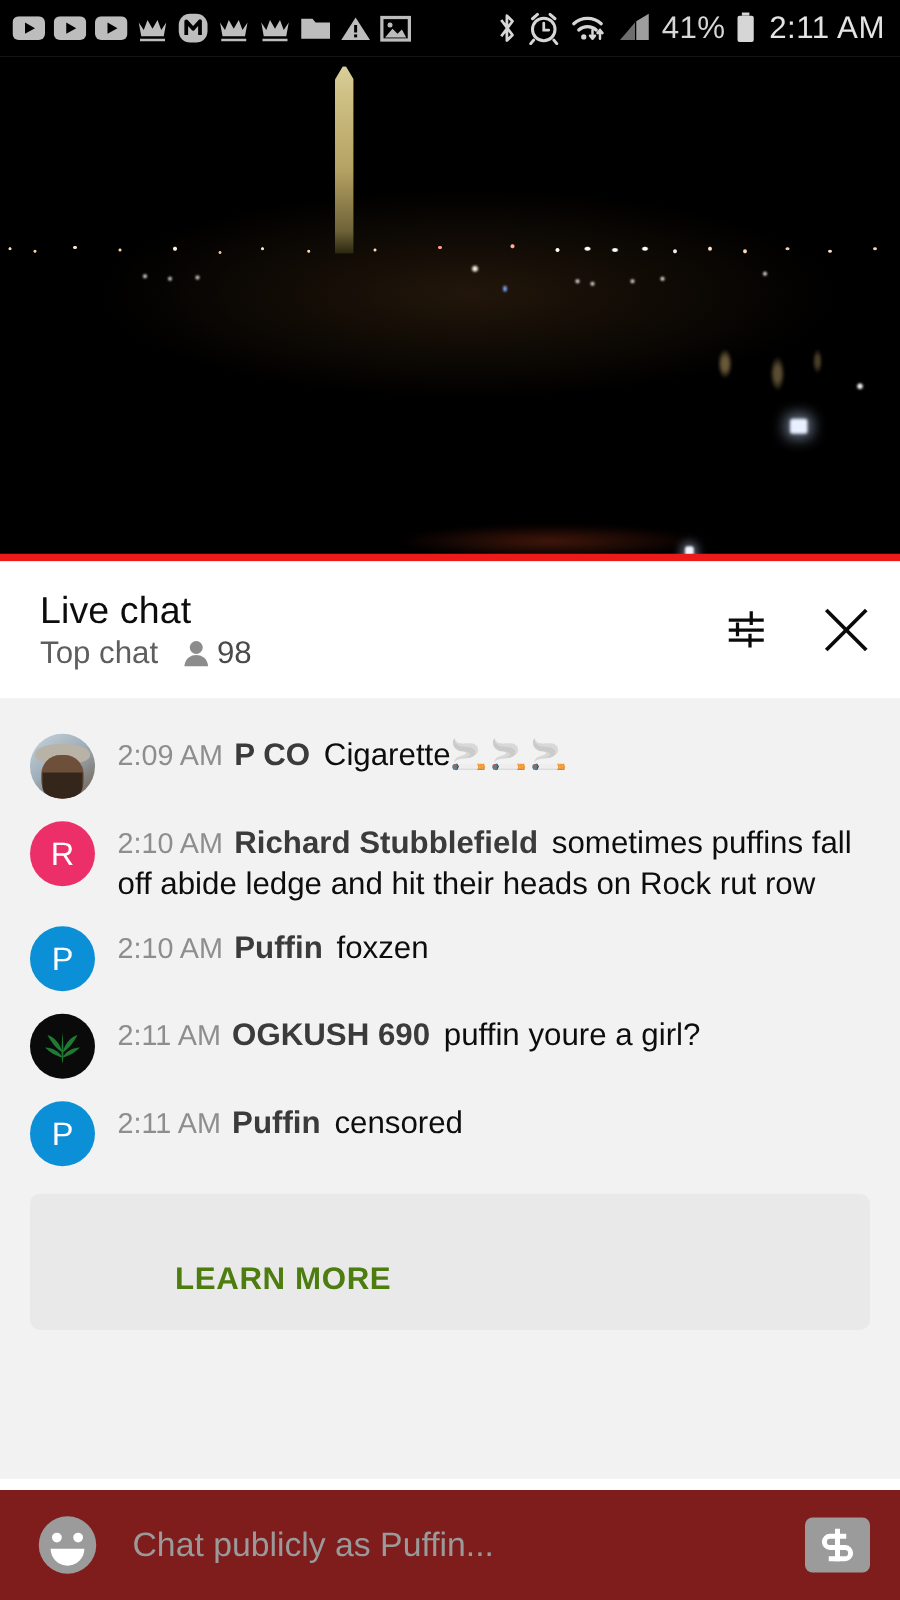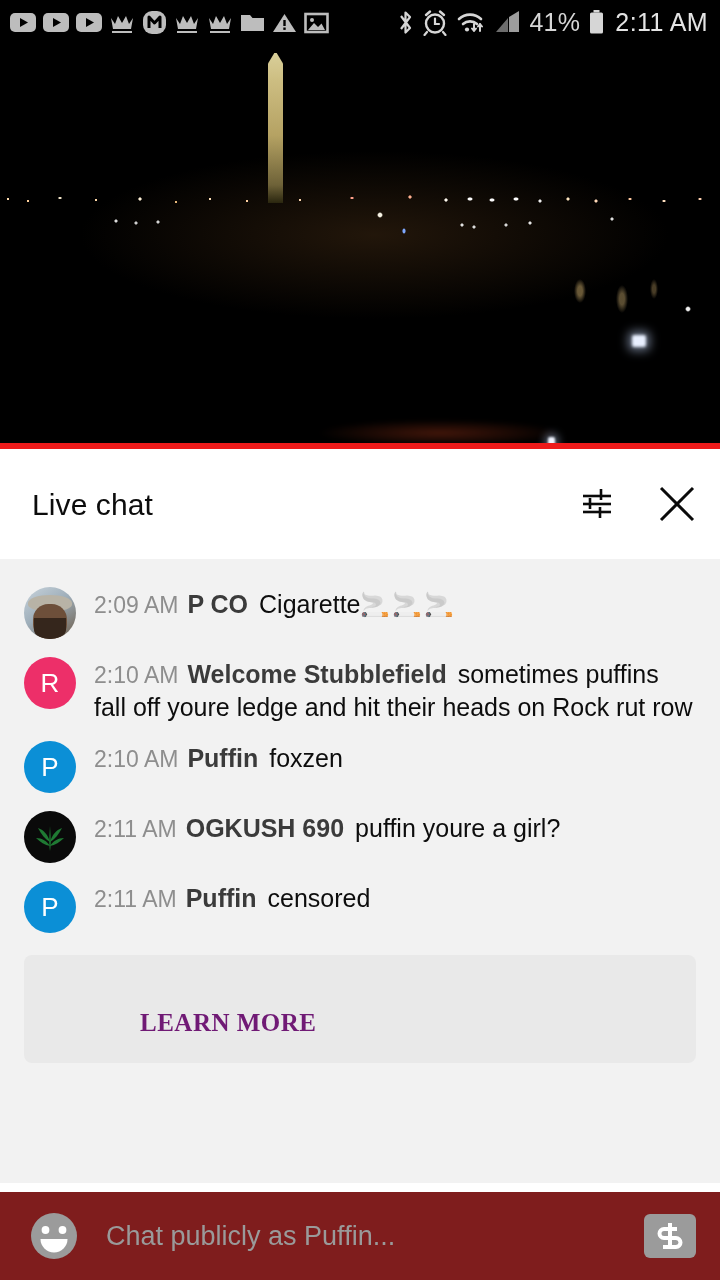--- a/index.html
+++ b/index.html
@@ -284,20 +284,30 @@
     <div class="bottom-glow"></div>
     <div class="bottom-light"></div>
     <div class="progressbar">
       <div class="fill" id="progress-fill" style="background: rgb(237, 26, 26); width: 100%;"></div>
     </div>
   </div>
 
   <div class="chat-header">
     <div class="ch-titles">
       <div class="ch-title">Live chat</div>
+      <div class="ch-sub">
+        <span class="ch-subtitle">Top chat</span>
+        <span class="ch-viewers">
+          <svg width="24" height="26" viewBox="0 0 24 26">
+            <circle cx="12" cy="8" r="5.2" fill="#8c8c8c"></circle>
+            <path d="M2.5 23 C3 16.5 8 14 12 14 C16 14 21 16.5 21.5 23 Z" fill="#8c8c8c"></path>
+          </svg>
+          <span class="ch-count">98</span>
+        </span>
+      </div>
     </div>
     <div class="ch-actions">
       <button class="icon-btn">
         <svg width="42" height="42" viewBox="0 0 42 42">
           <line x1="5" y1="13" x2="33" y2="13" stroke="#0a0a0a" stroke-width="2.6"></line>
           <line x1="5" y1="21" x2="33" y2="21" stroke="#0a0a0a" stroke-width="2.6"></line>
           <line x1="5" y1="29" x2="33" y2="29" stroke="#0a0a0a" stroke-width="2.6"></line>
           <line x1="23" y1="6" x2="23" y2="17" stroke="#0a0a0a" stroke-width="2.6"></line>
           <line x1="12" y1="15" x2="12" y2="26" stroke="#0a0a0a" stroke-width="2.6"></line>
           <line x1="22" y1="24" x2="22" y2="35" stroke="#0a0a0a" stroke-width="2.6"></line>
@@ -327,21 +337,21 @@
         </div>
       </div>
     </div>
 
     <div class="msg">
       <div class="avatar" id="av1" style="background: rgb(237, 47, 105);">
         <span>R</span>
       </div>
       <div class="msg-body">
         <div class="msg-line">
-          <span class="m-time">2:10 AM</span><span class="m-author">Welcome Stubblefield</span><span class="m-text">sometimes puffins fall off youre ledge and hit their heads on Rock rut row</span>
+          <span class="m-time">2:10 AM</span><span class="m-author">Richard Stubblefield</span><span class="m-text">sometimes puffins fall off abide ledge and hit their heads on Rock rut row</span>
         </div>
       </div>
     </div>
 
     <div class="msg">
       <div class="avatar" id="av2" style="background: rgb(11, 143, 214);">
         <span>P</span>
       </div>
       <div class="msg-body">
         <div class="msg-line">
@@ -374,21 +384,21 @@
         <span>P</span>
       </div>
       <div class="msg-body">
         <div class="msg-line">
           <span class="m-time">2:11 AM</span><span class="m-author">Puffin</span><span class="m-text">censored</span>
         </div>
       </div>
     </div>
 
     <div class="notice">
-      <button class="learn-more" style="color: #701a75; font-family: Liberation Serif, serif;">LEARN MORE</button>
+      <button class="learn-more" style="color: #4d7c0f;">LEARN MORE</button>
     </div>
   </div>
 
   <div class="input-bar">
     <button class="icon-btn emoji-btn">
       <svg width="54" height="54" viewBox="0 0 54 54">
         <circle cx="27" cy="27" r="23" fill="#9b9b9b"></circle>
         <circle cx="18.5" cy="21" r="3.9" fill="#fff"></circle>
         <circle cx="35.5" cy="21" r="3.9" fill="#fff"></circle>
         <path d="M13.5 30 H40.5 A13.5 13.5 0 0 1 13.5 30 Z" fill="#fff"></path>

